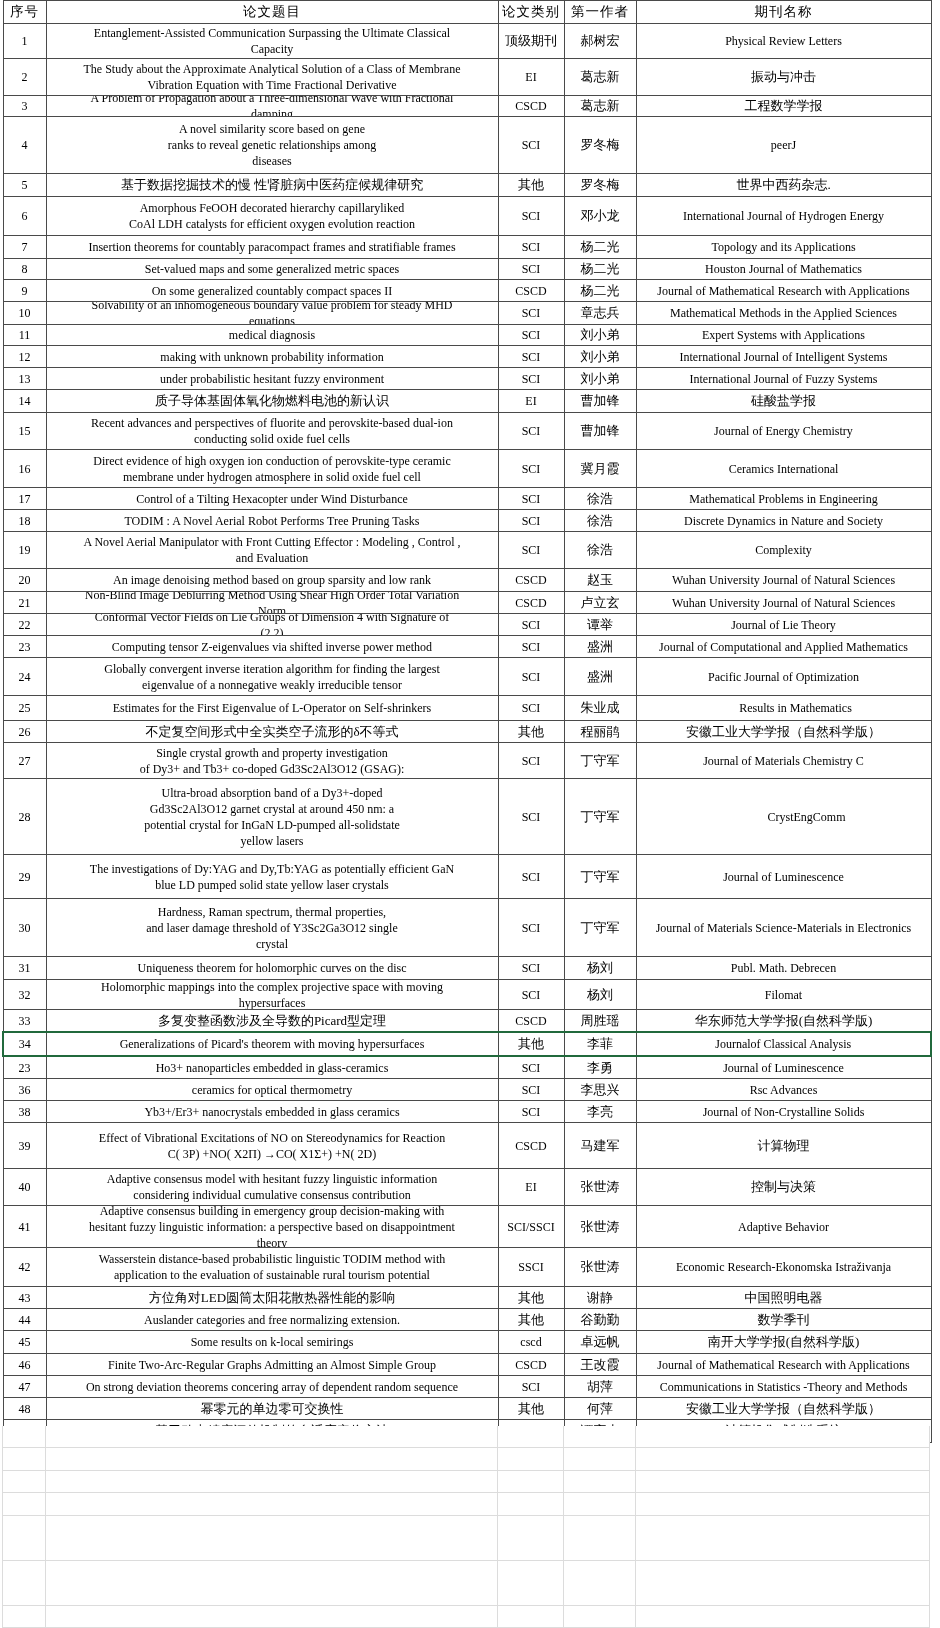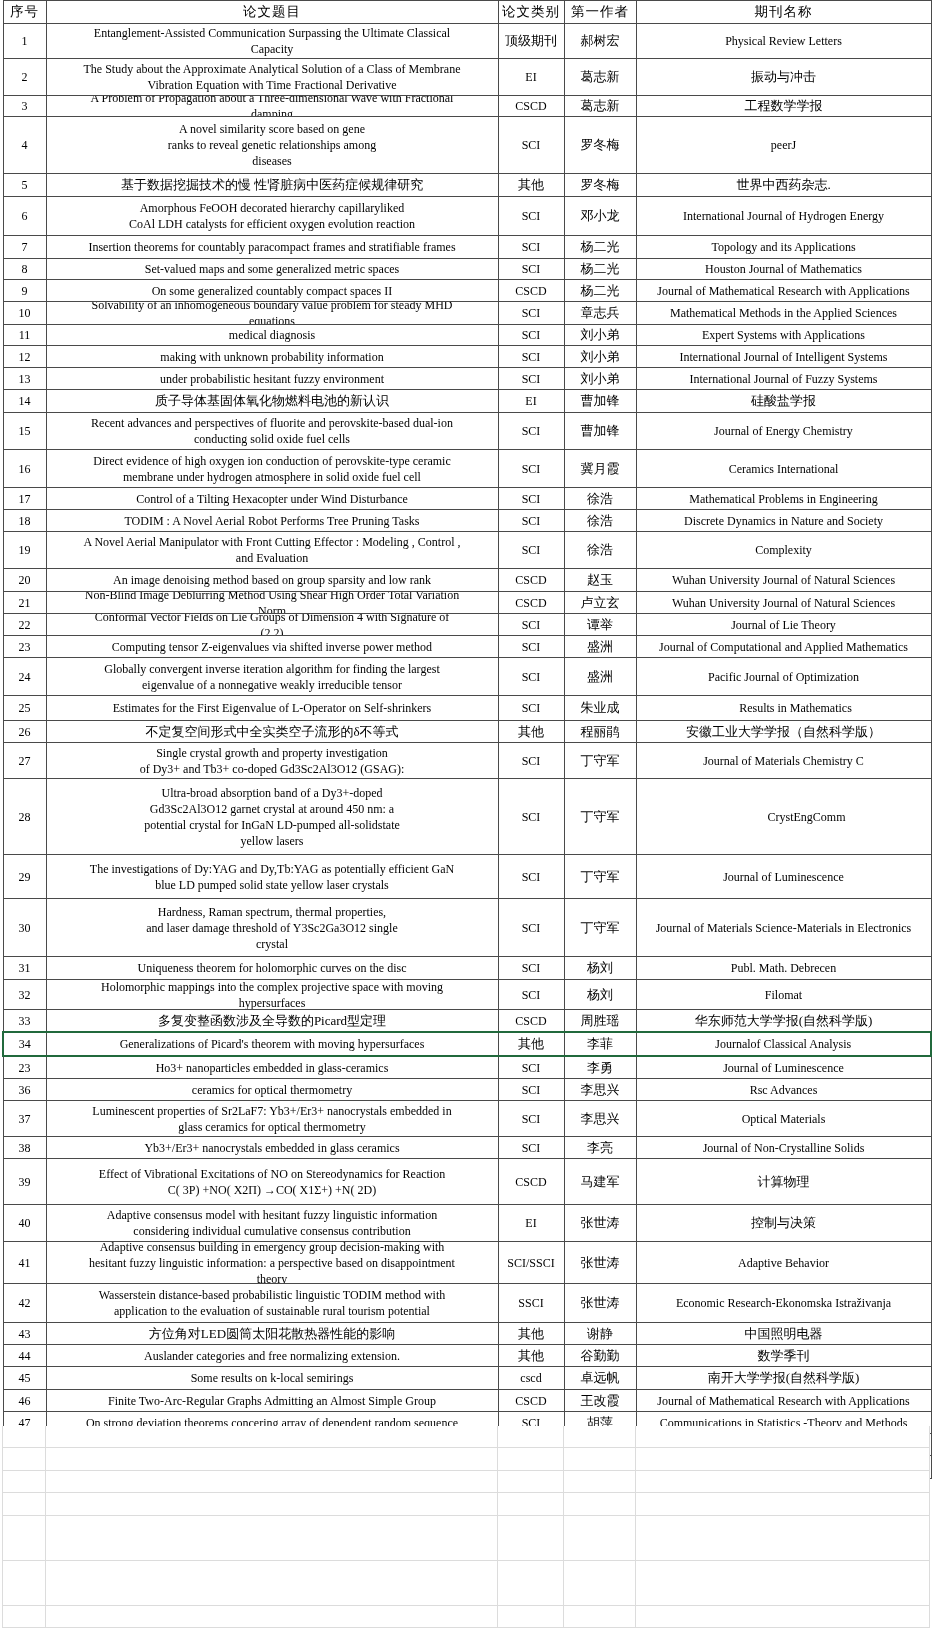--- a/index.html
+++ b/index.html
@@ -676,38 +676,20 @@
         <td>
           <div class="c" style="height: 21px;">SCI</div>
         </td>
         <td>
           <div class="c zh" style="height: 21px;">李思兴</div>
         </td>
         <td>
           <div class="c" style="height: 21px;">Rsc Advances</div>
         </td>
       </tr>
-      <tr style="height: 35px;">
-        <td>
-          <div class="c" style="height: 35px;">37</div>
-        </td>
-        <td>
-          <div class="c" style="height: 35px;">Luminescent properties of Sr2LaF7: Yb3+/Er3+ nanocrystals embedded in
-glass ceramics for optical thermometry</div>
-        </td>
-        <td>
-          <div class="c" style="height: 35px;">SCI</div>
-        </td>
-        <td>
-          <div class="c zh" style="height: 35px;">李思兴</div>
-        </td>
-        <td>
-          <div class="c" style="height: 35px;">Optical Materials</div>
-        </td>
-      </tr>
       <tr style="height: 21px;">
         <td>
           <div class="c" style="height: 21px;">38</div>
         </td>
         <td>
           <div class="c" style="height: 21px;">Yb3+/Er3+ nanocrystals embedded in glass ceramics</div>
         </td>
         <td>
           <div class="c" style="height: 21px;">SCI</div>
         </td>

